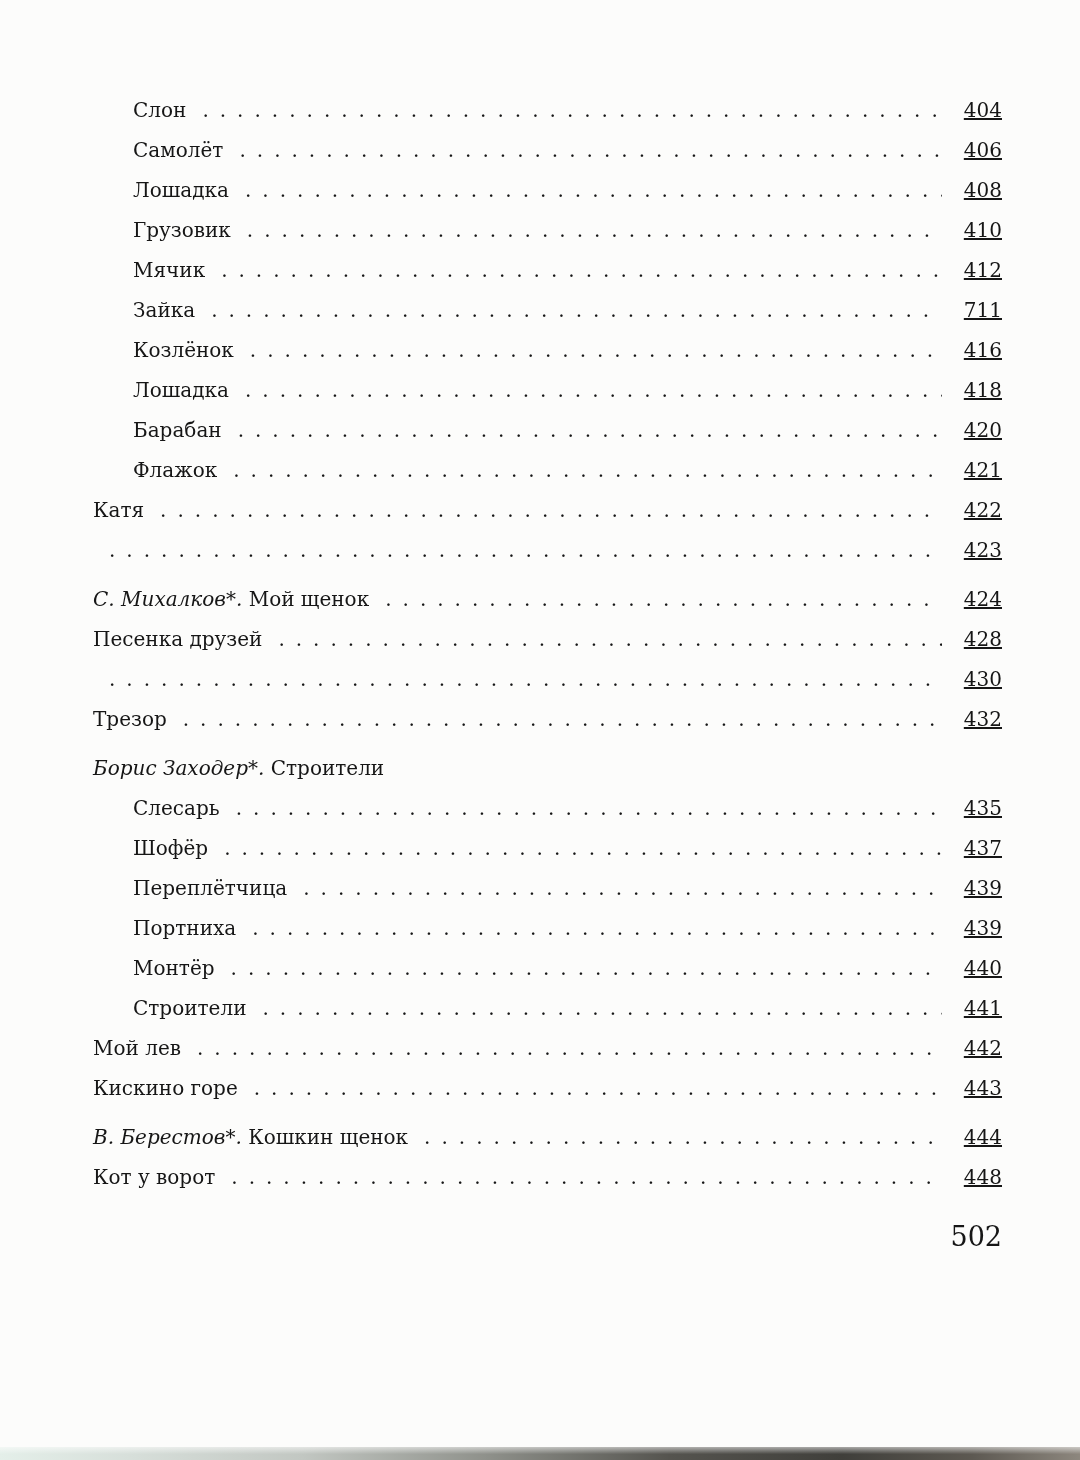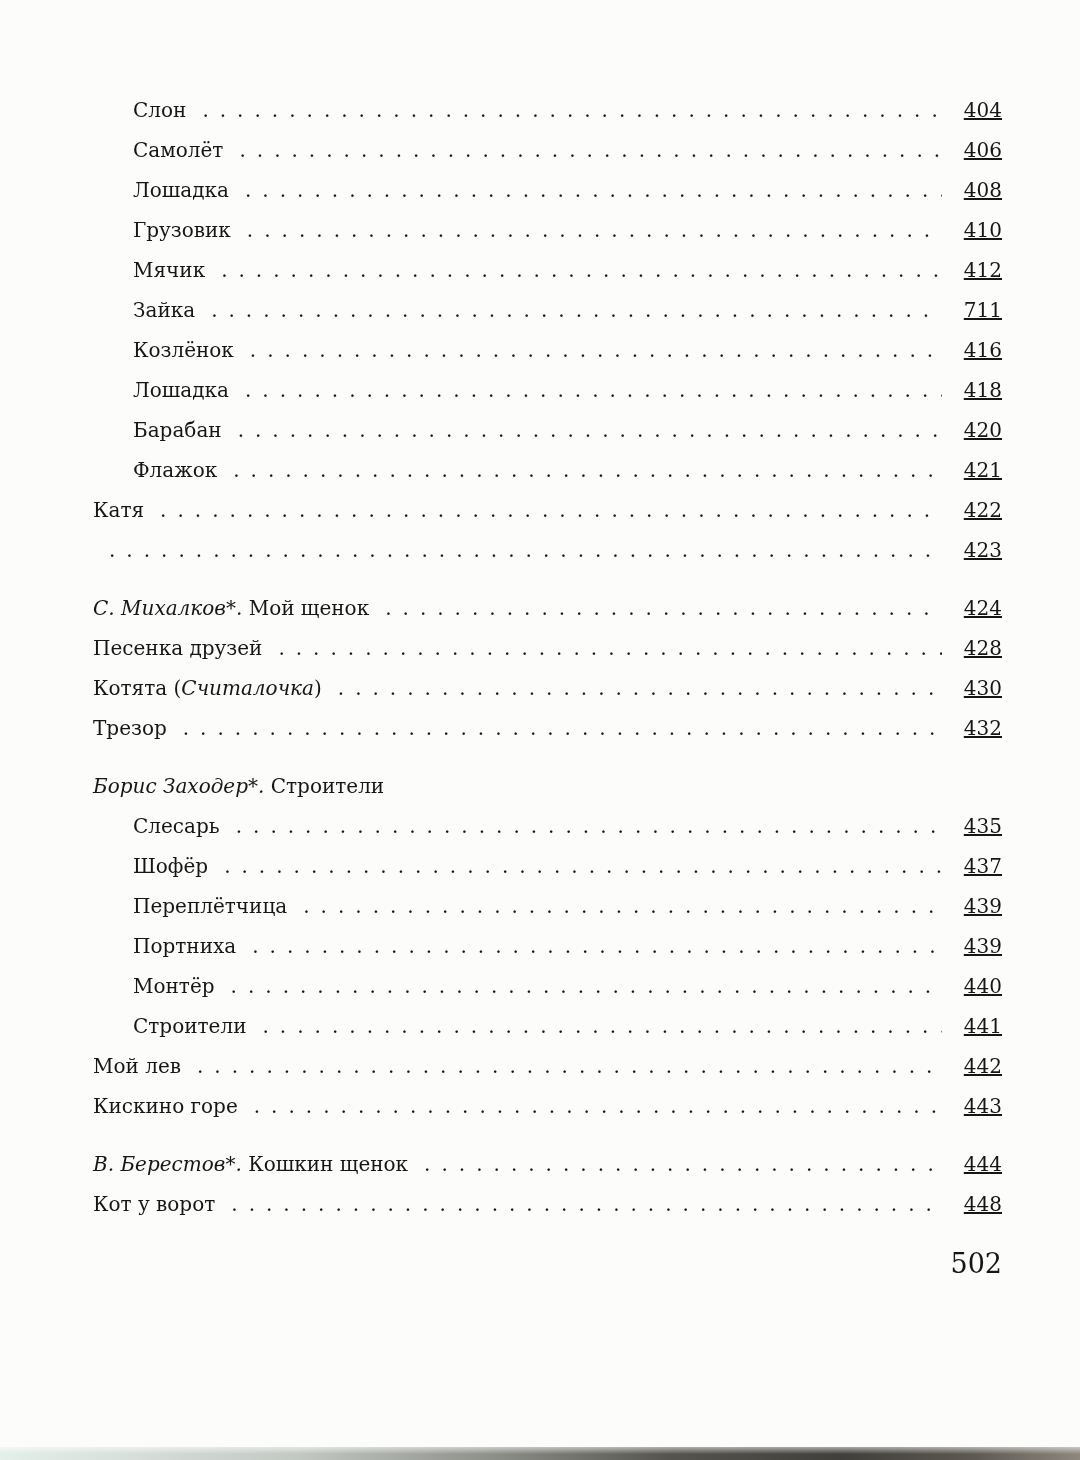--- a/index.html
+++ b/index.html
@@ -17,21 +17,21 @@
   }
   .row {
     display: flex;
     align-items: baseline;
     height: 40px;
     line-height: 40px;
     font-size: 20px;
     white-space: nowrap;
   }
   .row.indent { padding-left: 40px; }
-  .row.gap { margin-top: 18px; }
+  .row.gap { margin-top: 9px; }
   .title { flex: none; }
   .seg { white-space: pre; }
   .seg.italic { font-style: italic; }
   .leader {
     flex: 1 1 auto;
     min-width: 0;
     overflow: hidden;
     white-space: nowrap;
     margin-left: 16px;
     margin-right: 6px;
@@ -134,21 +134,20 @@
         <span class="title"><span class="seg italic">С. Михалков*.</span><span class="seg"> Мой щенок</span></span>
         <span class="leader"></span>
         <span class="pagenum">424</span>
       </div>
       <div class="row">
         <span class="title"><span class="seg">Песенка друзей</span></span>
         <span class="leader"></span>
         <span class="pagenum">428</span>
       </div>
       <div class="row">
-        <span class="title"><span class="seg">Котята (</span><span class="seg italic">Считалочка</span><span class="seg">)</span></span>
         <span class="leader"></span>
         <span class="pagenum">430</span>
       </div>
       <div class="row">
         <span class="title"><span class="seg">Трезор</span></span>
         <span class="leader"></span>
         <span class="pagenum">432</span>
       </div>
       <div class="row gap">
         <span class="title"><span class="seg italic">Борис Заходер*.</span><span class="seg"> Строители</span></span>

